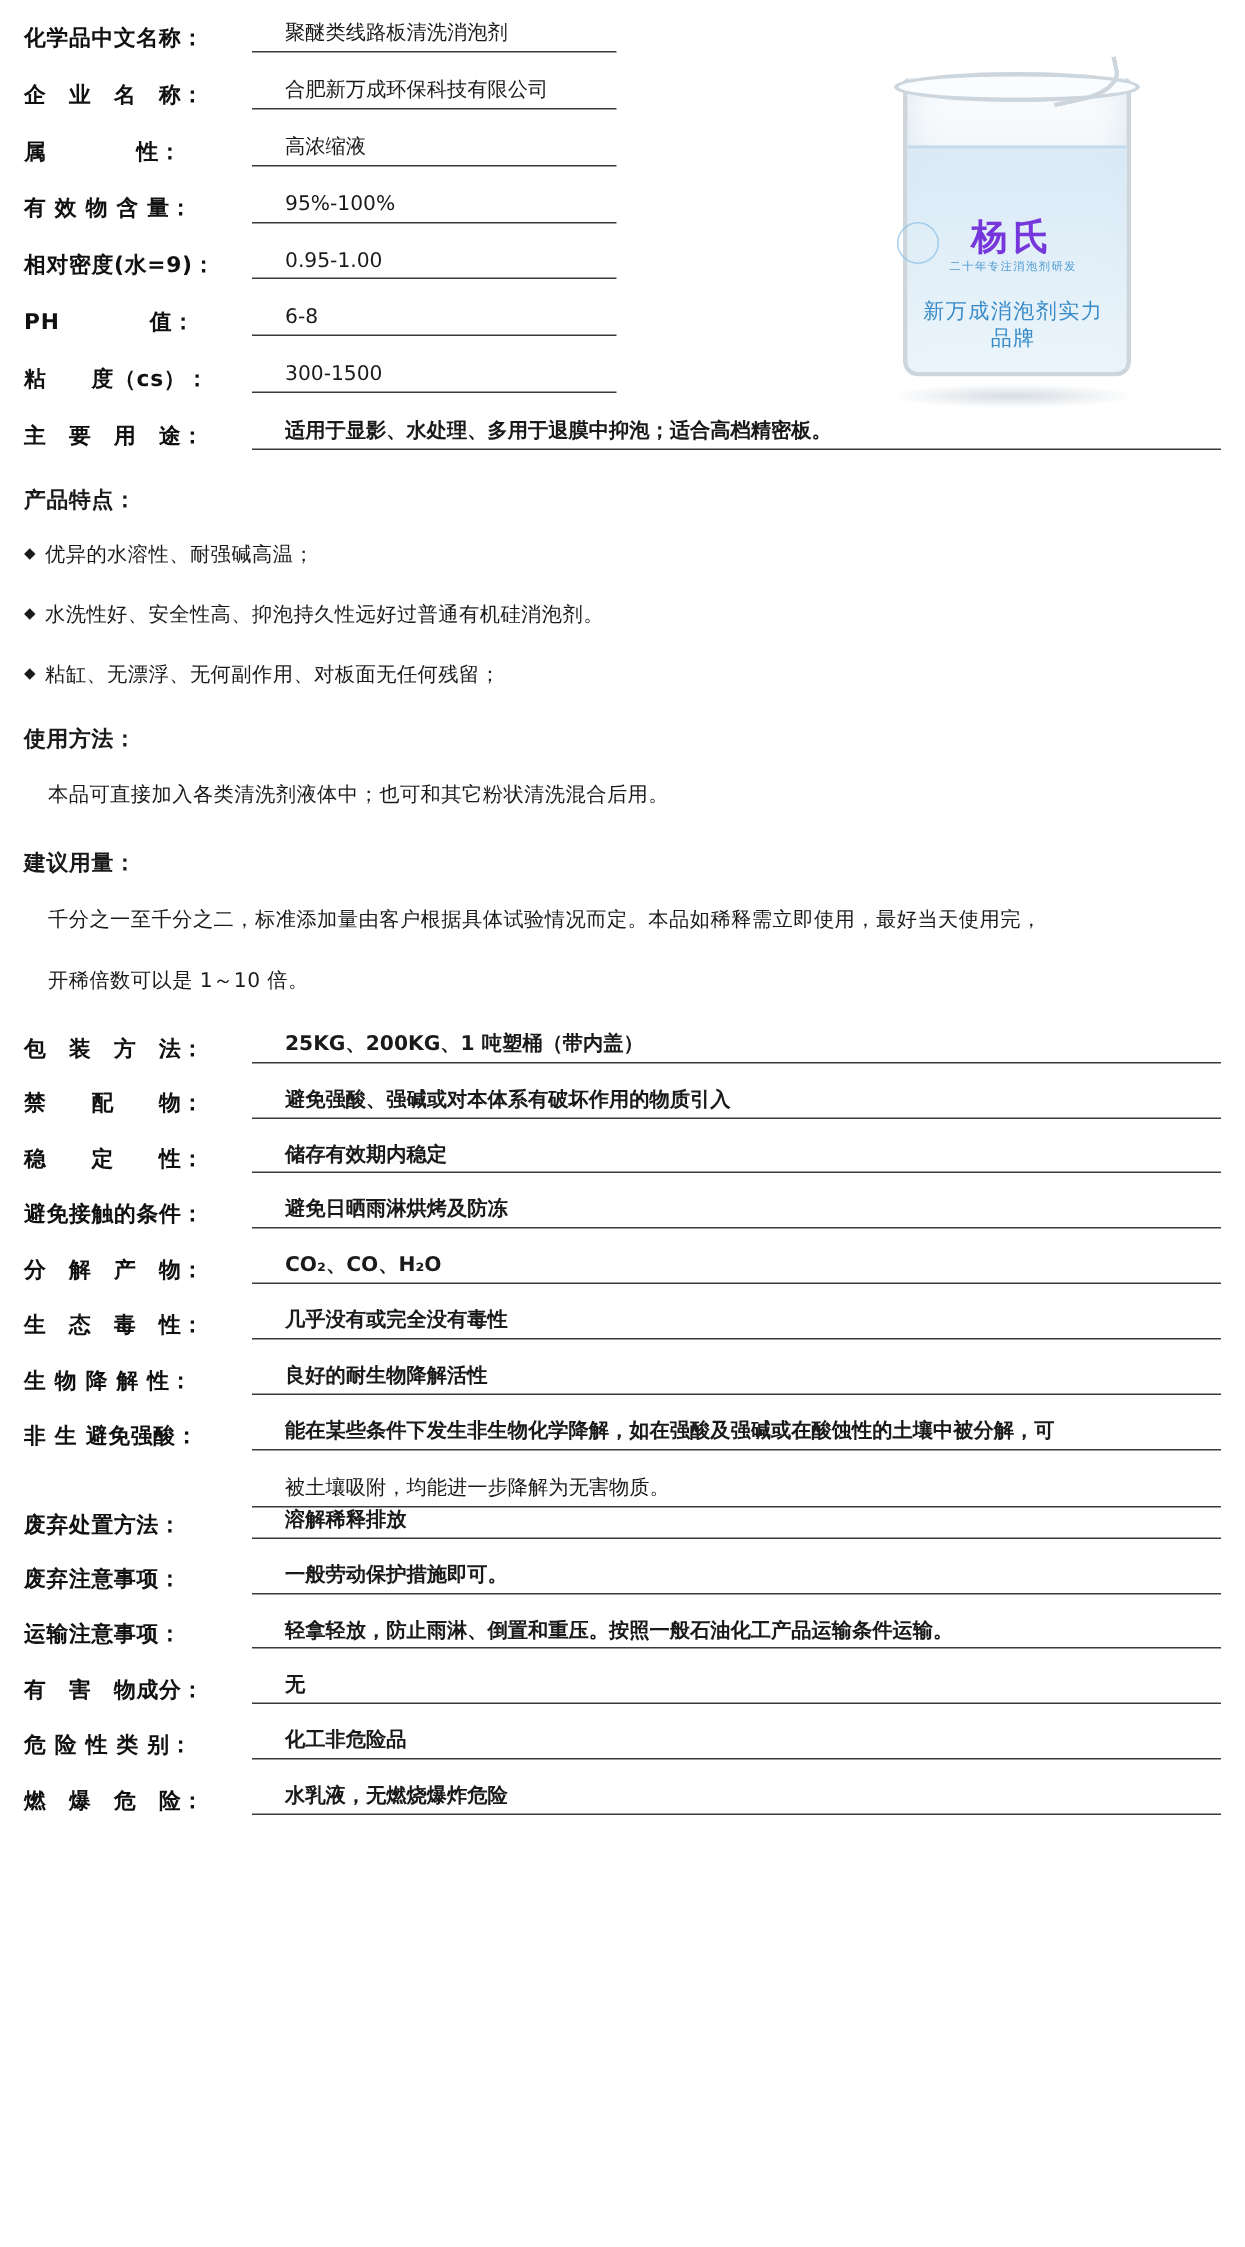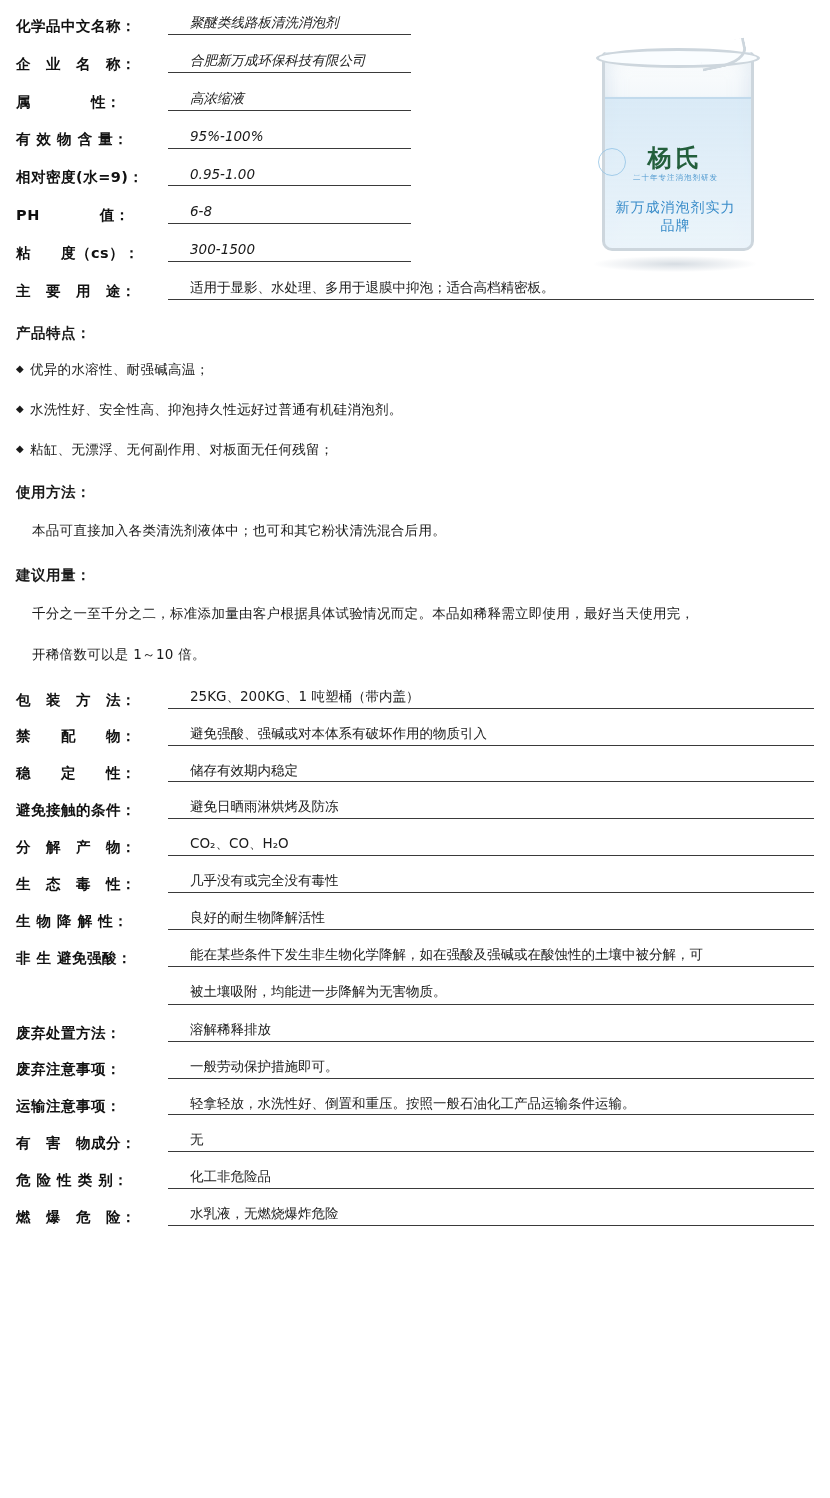--- a/index.html
+++ b/index.html
@@ -40,21 +40,21 @@
   .spec-label.w150 { width: 152px; }
   .spec-value {
     flex: 1 1 auto;
     border-bottom: 1px solid #3a3a3a;
     padding: 0 4px 3px 22px;
     font-size: 13.5px;
     color: #1a1a1a;
     min-height: 17px;
     box-sizing: border-box;
   }
-  .spec-value.short { flex: 0 0 243px; font-style: italic; }
+  .spec-value.short { flex: 0 0 243px; }
 
   
   .product-image {
     position: absolute;
     top: 34px;
     right: 30px;
     width: 250px;
     height: 290px;
   }
   .beaker-wrap {
@@ -118,21 +118,21 @@
     top: 112px;
     width: 128px;
     text-align: center;
     color: #2a7fc1;
     pointer-events: none;
   }
   .brand-main {
     font-size: 24px;
     font-weight: bold;
     letter-spacing: 4px;
-    color: #14532d;
+    color: #6d28d9;
     line-height: 1;
     opacity: 0.92;
   }
   .brand-sub {
     font-size: 7.5px;
     letter-spacing: 1px;
     color: #3f90cb;
     margin-top: 3px;
     opacity: 0.9;
   }
@@ -174,24 +174,23 @@
   .para {
     font-size: 13.5px;
     margin: 0 0 20px 16px;
     line-height: 1.6;
     letter-spacing: 0.3px;
   }
 
   
   .table-area { margin-top: 22px; }
   .table-area .spec-row { margin-bottom: 16px; }
-  .spec-value.wide { flex: 1 1 auto; }
+  .spec-value.wide { flex: 1 1 auto; font-weight: bold; }
   .cont-row {
     display: flex;
-    margin-bottom: 16px;
   }
   .cont-spacer { flex: 0 0 152px; }
   .cont-value {
     flex: 1 1 auto;
     border-bottom: 1px solid #3a3a3a;
     padding: 0 4px 3px 22px;
     font-size: 13.5px;
     box-sizing: border-box;
   }
 </style>
@@ -313,21 +312,21 @@
     <div class="spec-row">
       <div class="spec-label w150">废弃处置方法：</div>
       <div class="spec-value wide">溶解稀释排放</div>
     </div>
     <div class="spec-row">
       <div class="spec-label w150">废弃注意事项：</div>
       <div class="spec-value wide">一般劳动保护措施即可。</div>
     </div>
     <div class="spec-row">
       <div class="spec-label w150">运输注意事项：</div>
-      <div class="spec-value wide">轻拿轻放，水洗性好、倒置和重压。按照一般石油化工产品运输条件运输。</div>
+      <div class="spec-value wide">轻拿轻放，防止雨淋、倒置和重压。按照一般石油化工产品运输条件运输。</div>
     </div>
     <div class="spec-row">
       <div class="spec-label w150">有　害　物成分：</div>
       <div class="spec-value wide">无</div>
     </div>
     <div class="spec-row">
       <div class="spec-label w150">危 险 性 类 别：</div>
       <div class="spec-value wide">化工非危险品</div>
     </div>
     <div class="spec-row">

